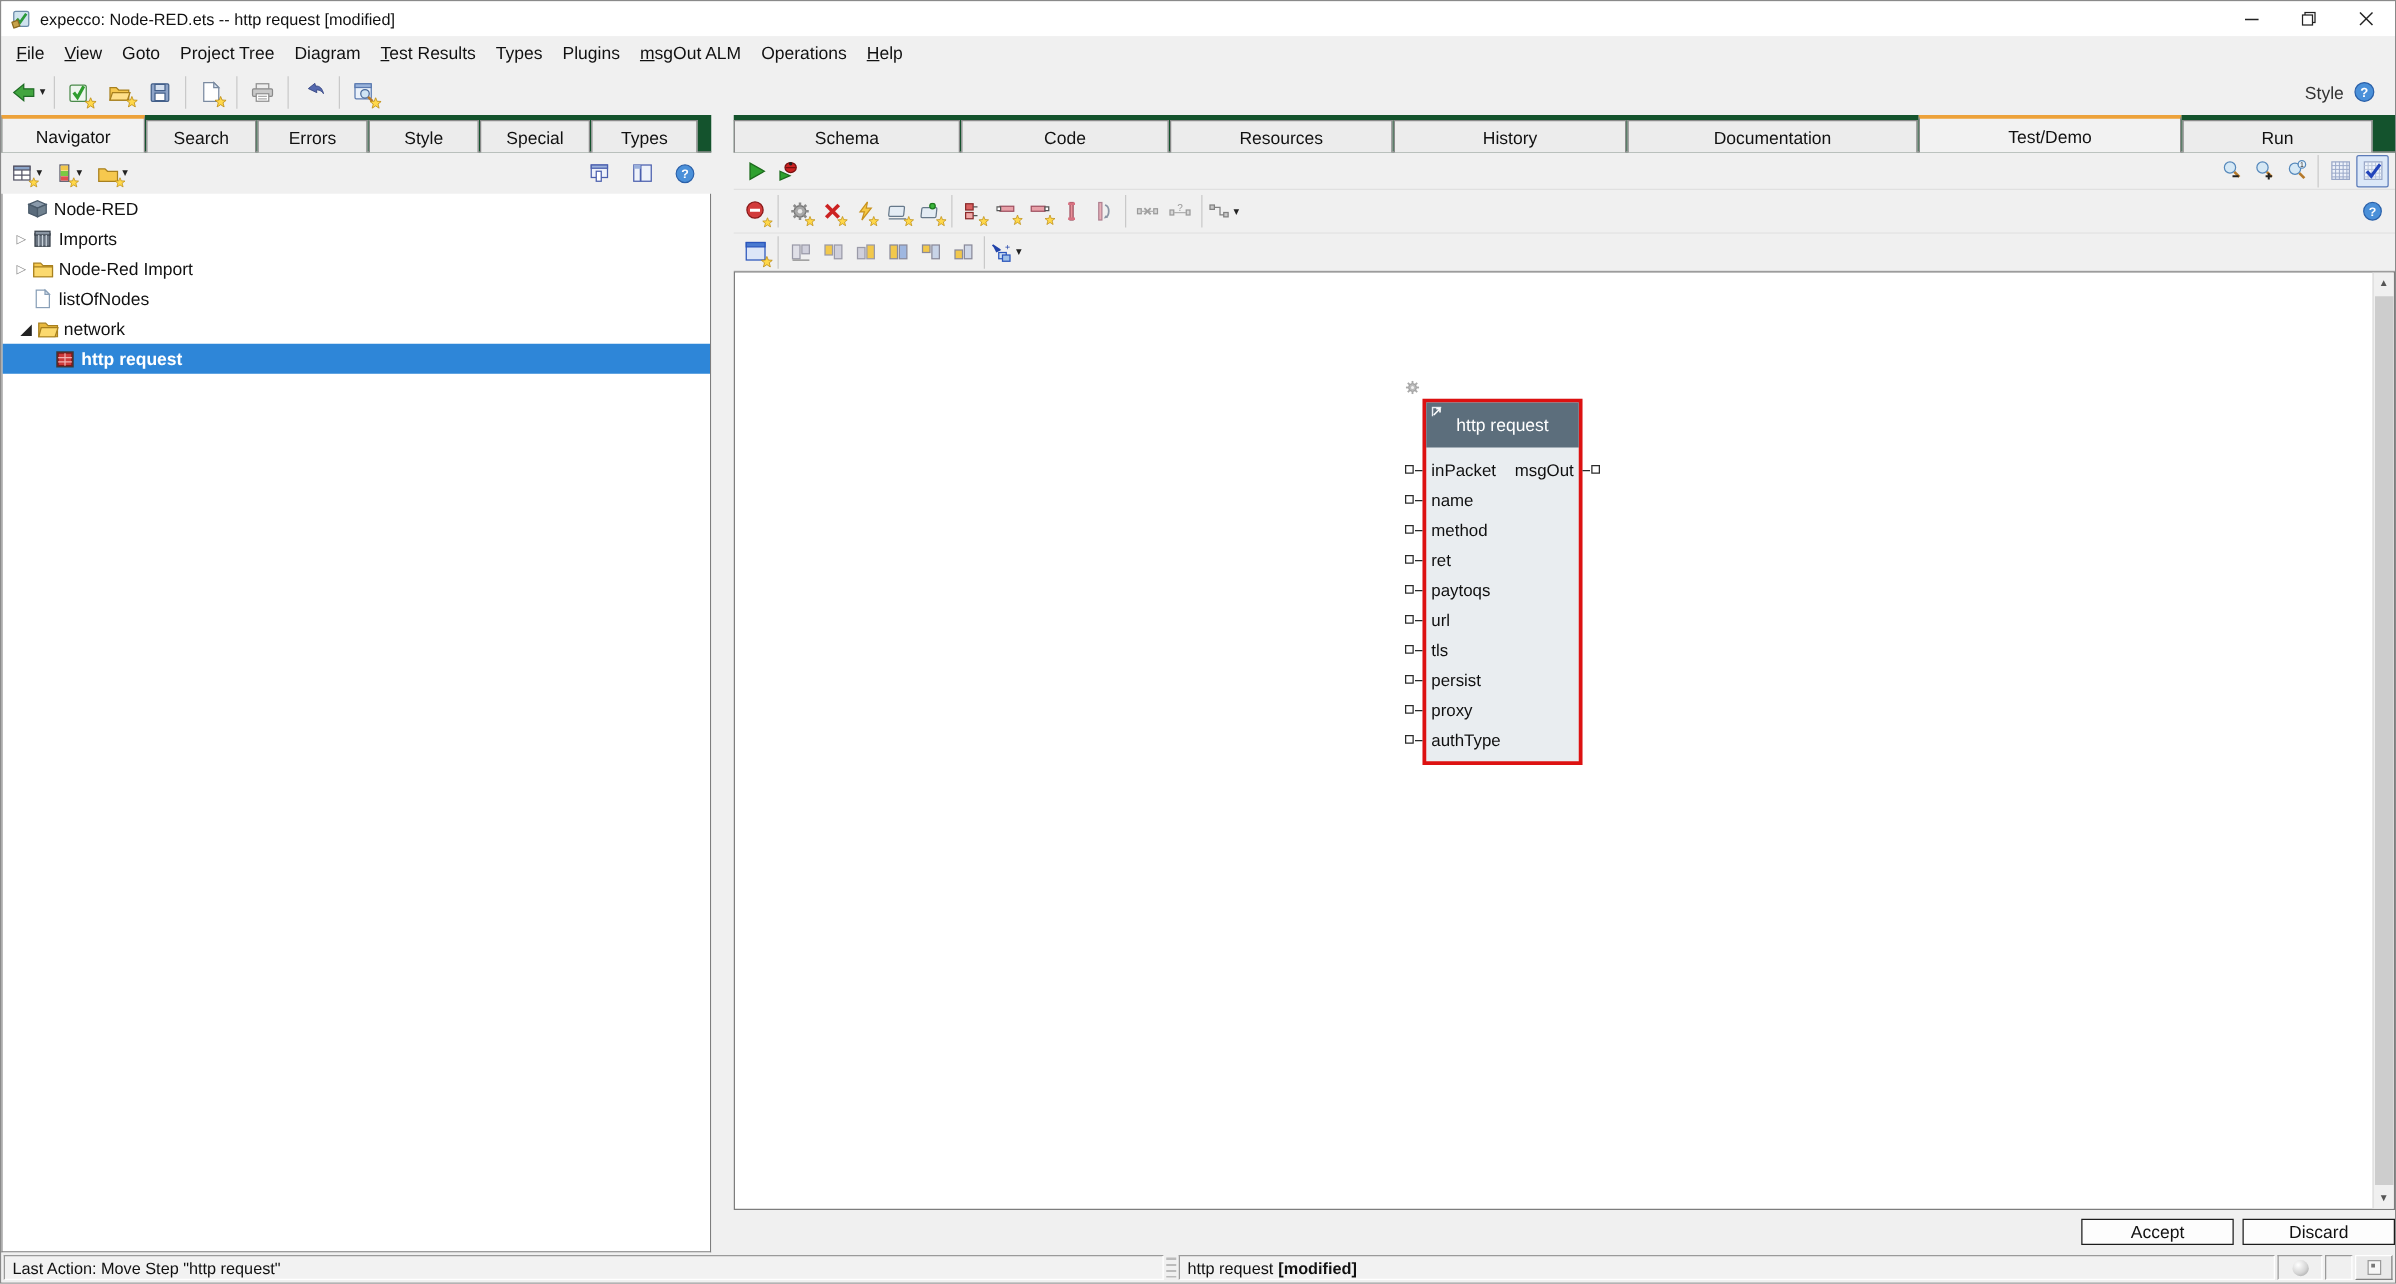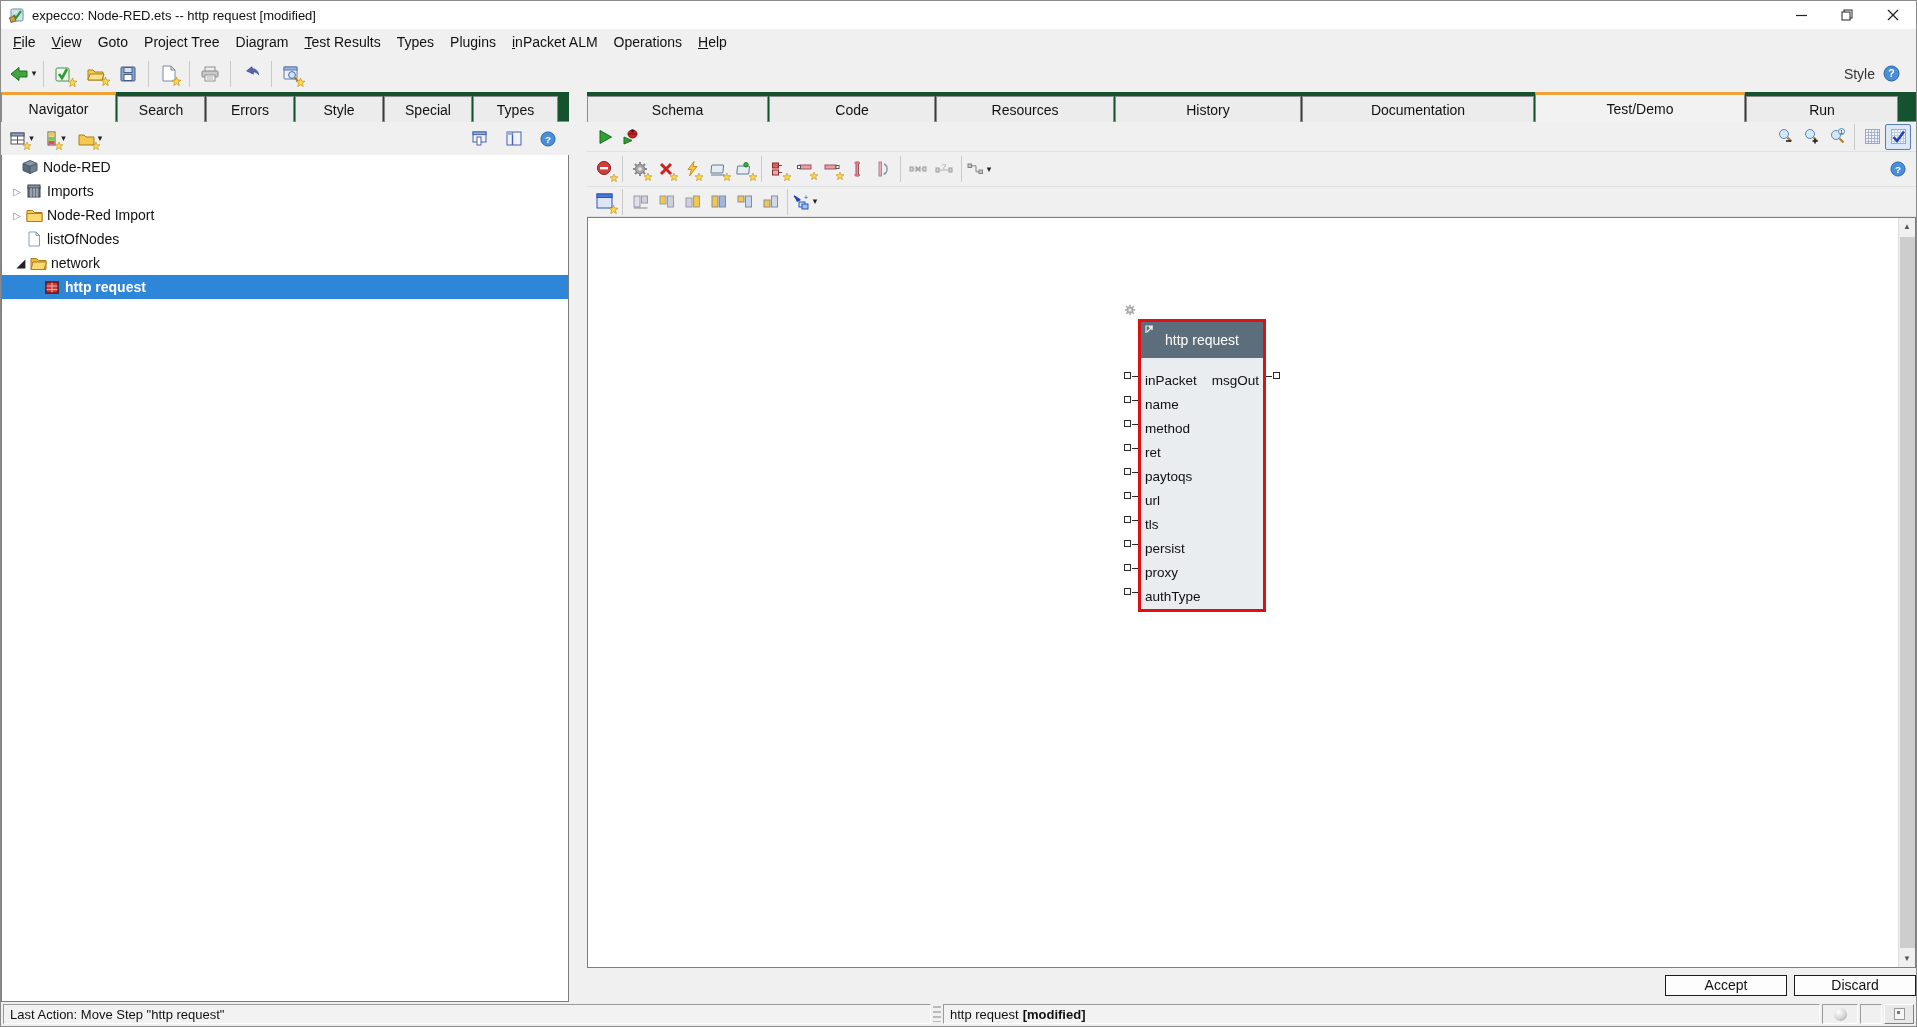--- a/index.html
+++ b/index.html
@@ -53,21 +53,21 @@
   
   .canvas{flex:1 1 auto;background:#fff;border:1px solid #7d7d7d;position:relative;overflow:hidden}
   .vscroll{position:absolute;top:0;right:0;bottom:0;width:17px;background:#f0f0f0;border-left:1px solid #dcdcdc}
   .varrow{position:absolute;left:0;width:16px;height:17px;display:flex;align-items:center;justify-content:center;font-size:8px;color:#555}
   .vthumb{position:absolute;left:1px;width:15px;top:19px;bottom:19px;background:#cdcdcd}
   
   .node{position:absolute;left:550px;top:101px;width:128px;border:3px solid #dd1111;background:#e9edf0}
   .node-header{height:36px;background:#5c6e7c;color:#fff;font-size:14px;display:flex;align-items:center;justify-content:center;position:relative}
   .node-header .hdr-ic{position:absolute;left:4px;top:3px;line-height:0}
   .node-body{padding:6px 0 5px 0}
-  .prow{height:24px;display:flex;align-items:flex-end;position:relative;font-size:13.5px;color:#101010;padding:0 4px}
+  .prow{height:24px;display:flex;align-items:center;position:relative;font-size:13.5px;color:#101010;padding:0 4px}
   .prow .outlbl{margin-left:auto}
   .pin{position:absolute;top:50%;margin-top:-4px;width:7px;height:7px;background:#fff;border:1px solid #2a2a2a}
   .pin-l{left:-17px}.pin-l::after{content:"";position:absolute;left:7px;top:3px;width:6px;height:1px;background:#2a2a2a}
   .pin-r{right:-17px}.pin-r::before{content:"";position:absolute;right:7px;top:3px;width:6px;height:1px;background:#2a2a2a}
   .canvas-gear{position:absolute;left:536px;top:86px;line-height:0;opacity:.85}
   
   .accept-row{height:34px;background:#f0f0f0;display:flex;align-items:center;justify-content:flex-end;gap:7px;flex:0 0 auto}
   .act-btn{width:122px;height:21px;background:#fdfdfd;border:1px solid #1c1c1c;font-size:14px;font-family:"Liberation Sans",sans-serif;display:flex;align-items:center;justify-content:center;color:#111}
   
   .statusbar{height:24px;background:#f0f0f0;display:flex;align-items:center;padding:1px 2px;gap:2px;flex:0 0 auto;font-size:13px;color:#111}
@@ -119,21 +119,21 @@
 
   <div class="menubar">
     <span class="menu-item accel">File</span>
     <span class="menu-item accel">View</span>
     <span class="menu-item">Goto</span>
     <span class="menu-item">Project Tree</span>
     <span class="menu-item">Diagram</span>
     <span class="menu-item accel">Test Results</span>
     <span class="menu-item">Types</span>
     <span class="menu-item">Plugins</span>
-    <span class="menu-item accel">inPacket ALM</span>
+    <span class="menu-item accel">msgOut ALM</span>
     <span class="menu-item">Operations</span>
     <span class="menu-item accel">Help</span>
   </div>
 
   <div class="toolbar-main">
     <div class="tbtn">
       <span class="ic">
           <svg width="20" height="16" viewBox="0 0 20 16">
             <polygon points="1,8 9,1.5 9,5 17,5 17,11 9,11 9,14.5" fill="#42a53f" stroke="#1e6b24"></polygon>
           </svg>

